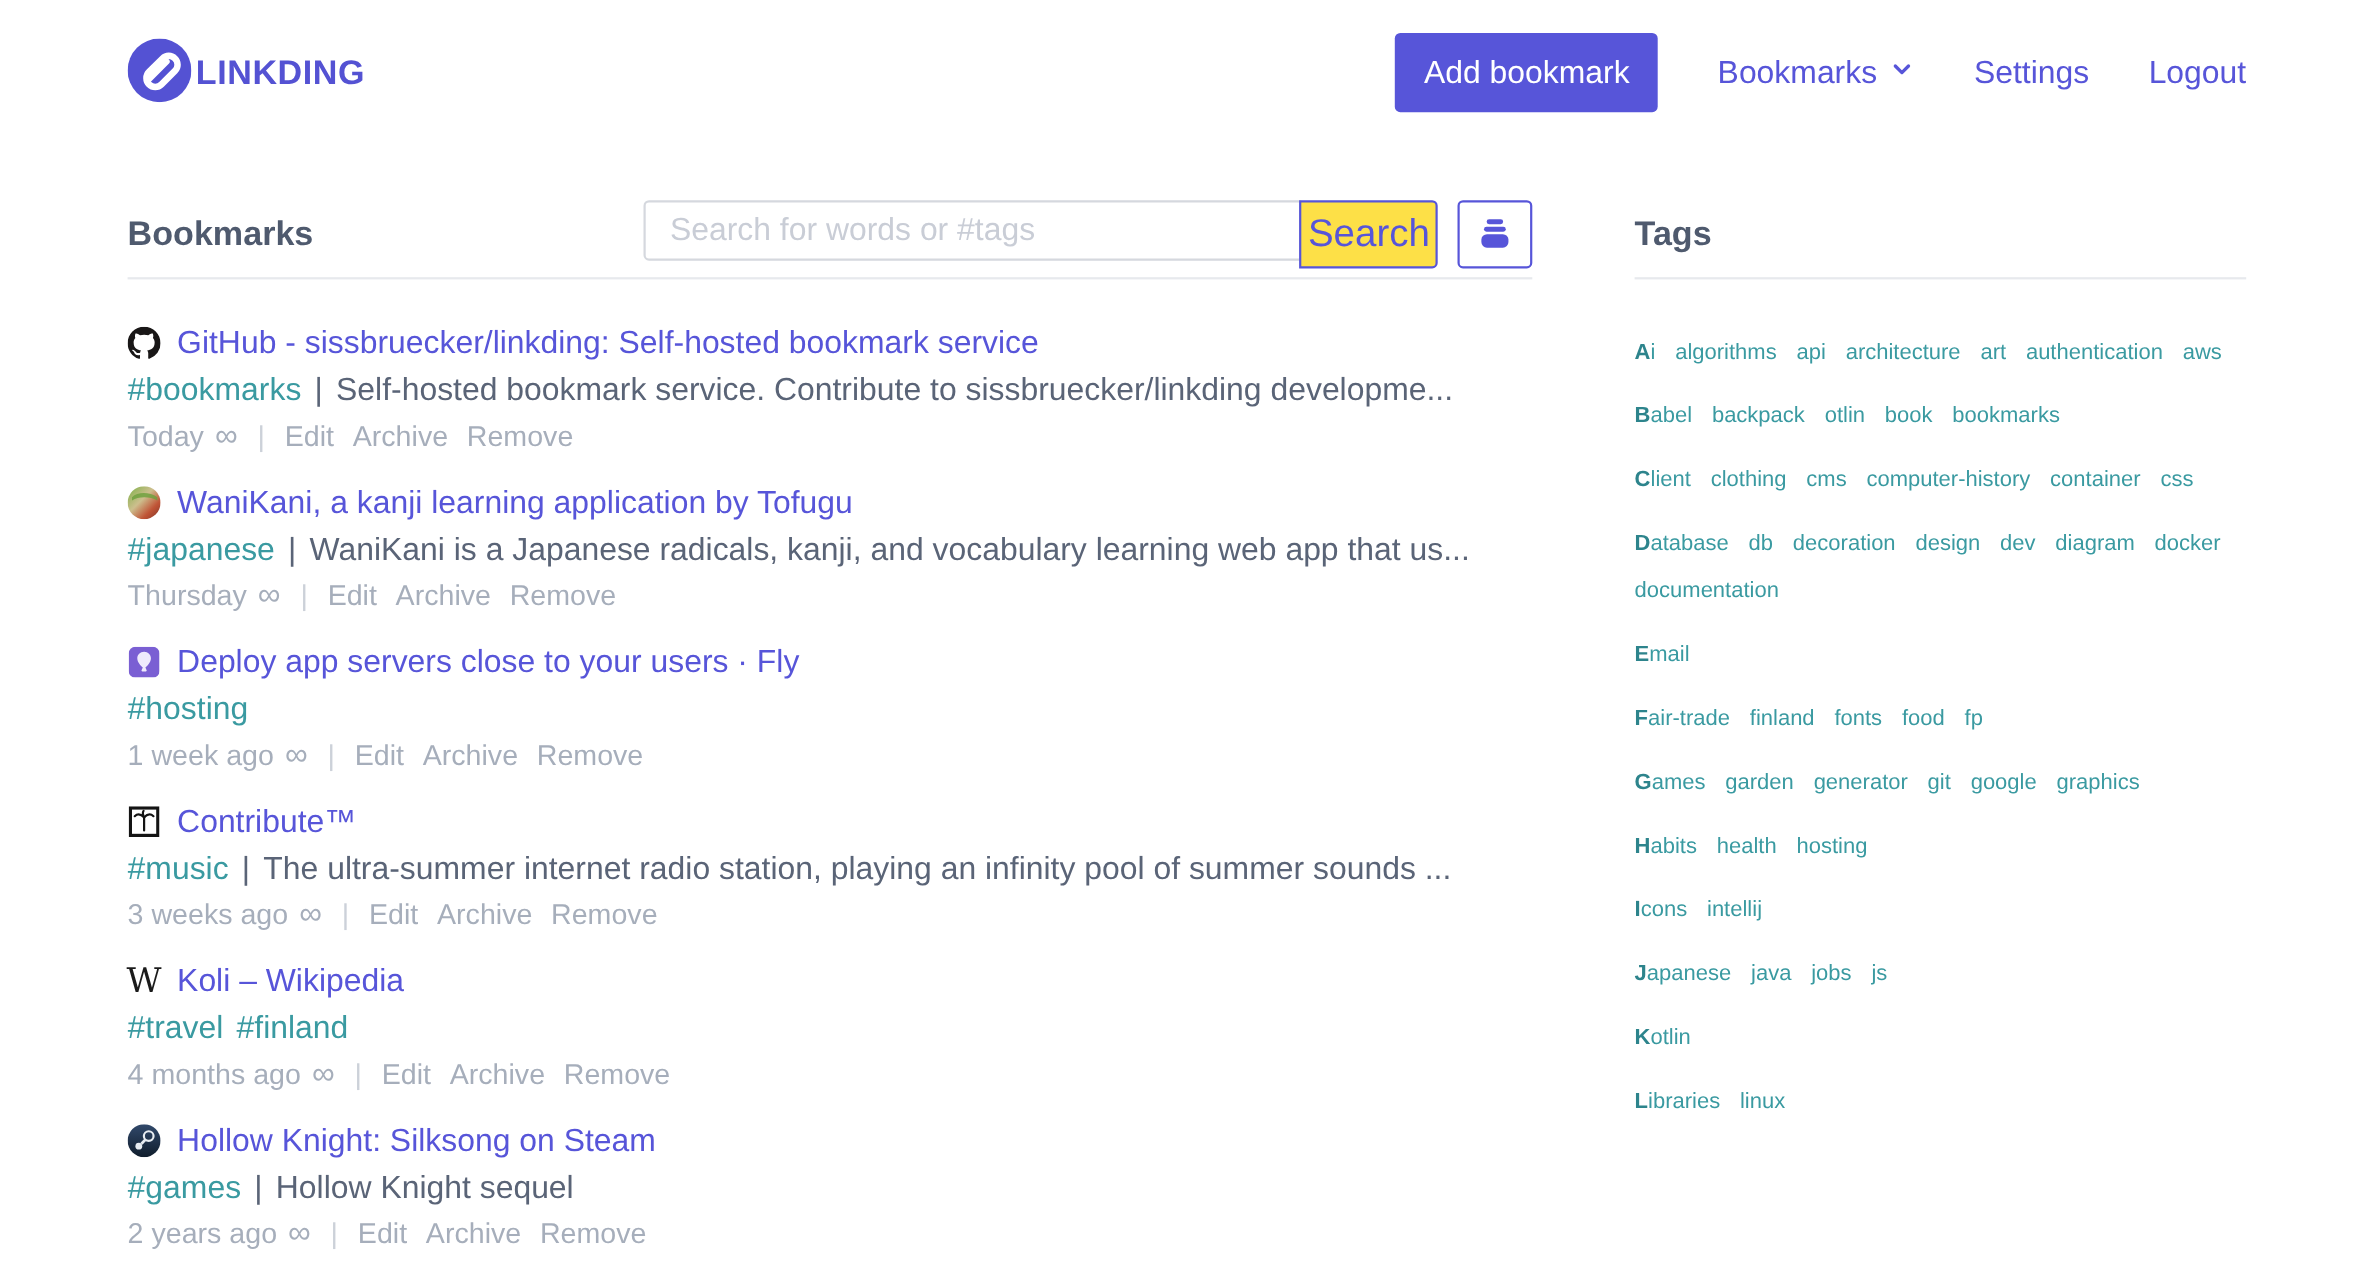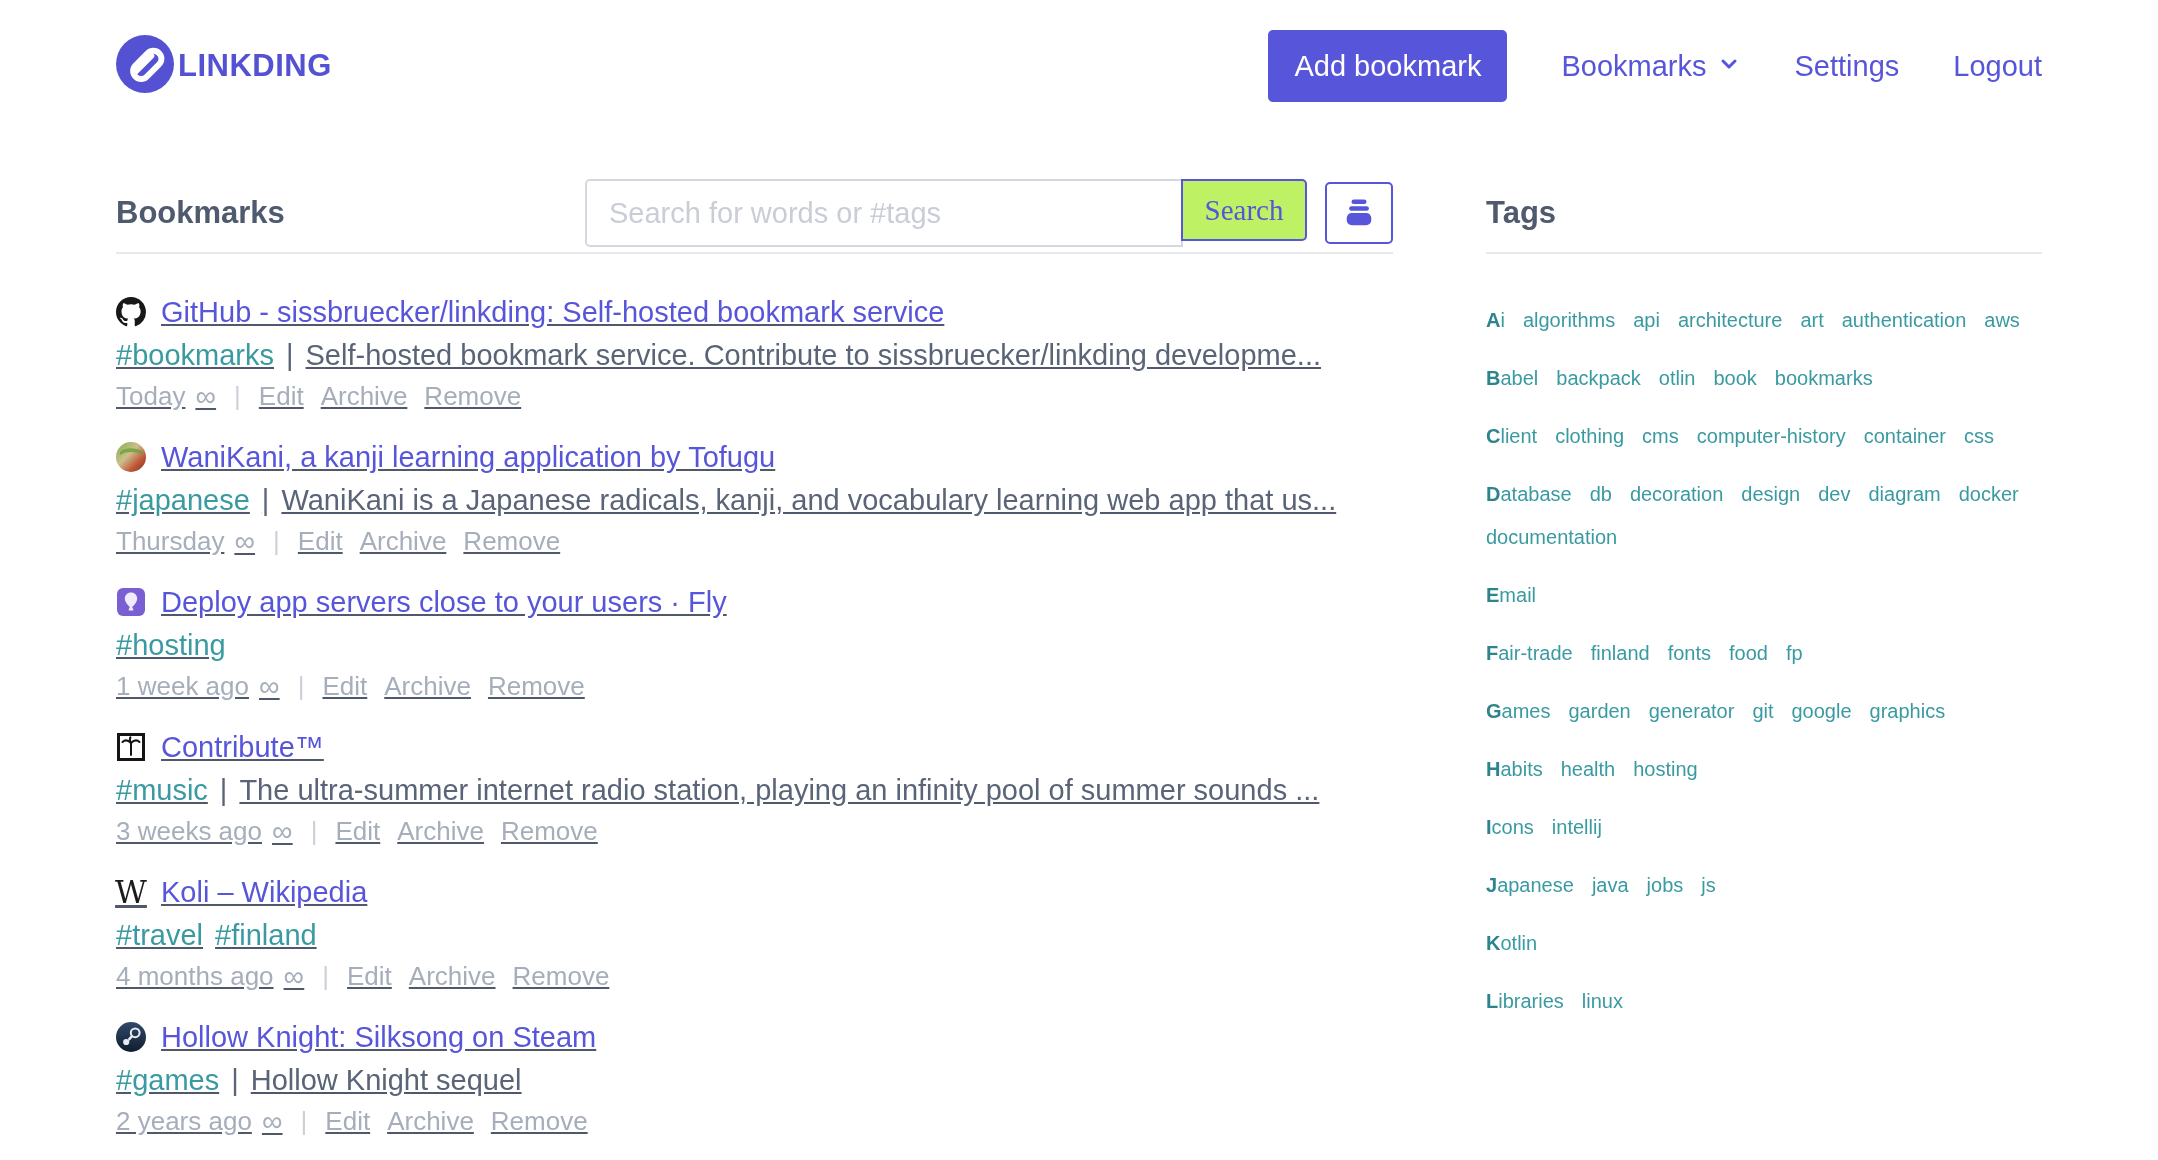--- a/index.html
+++ b/index.html
@@ -28,38 +28,38 @@
   main { width: 1277px; flex: none; }
   aside { width: 556px; flex: none; }
 
   .section-header { margin-top: 50px; height: 62px; display: flex; align-items: center; }
   .section-header h2 { margin: 0; font-size: 31px; font-weight: 700; color: #4f5a6e; }
   .divider { border: none; border-top: 2px solid #e7e9ed; margin: 8px 0 0 0; }
 
   
   .search-group { display: flex; margin-left: auto; }
   .search-input {
-    width: 598px; height: 68px; border: 2px solid #d5d8de; border-radius: 5px 0 0 5px;
+    width: 598px; height: 55px; border: 2px solid #d5d8de; border-radius: 5px 0 0 5px;
     font-family: inherit; font-size: 29px; padding: 0 22px; color: #50596c; outline: none;
   }
   .search-input::placeholder { color: #c9cdd6; }
   .search-btn {
-    width: 126px; height: 62px; margin-left: -2px; background: #bef264;
+    width: 126px; height: 62px; margin-left: -2px; background: #fde047;
     border: 2px solid #5755d9; border-radius: 0 5px 5px 0;
-    color: #5755d9; font-family: Liberation Serif, serif; font-size: 29px; cursor: pointer;
+    color: #5755d9; font-family: Liberation Sans, sans-serif; font-size: 35px; cursor: pointer;
   }
   .archive-btn {
     width: 68px; height: 62px; margin-left: 18px; background: #fff;
     border: 2px solid #5755d9; border-radius: 5px; cursor: pointer;
     display: flex; align-items: center; justify-content: center; padding: 0;
   }
 
   
   #bookmark-list { list-style: none; margin: 37px 0 0 0; padding: 0; }
-  .bookmark { margin-bottom: 21px; text-decoration: underline; }
+  .bookmark { margin-bottom: 21px; }
   .title-row { display: flex; align-items: center; gap: 15px; line-height: 42px; white-space: nowrap; }
   .favicon { width: 30px; height: 30px; flex: none; display: inline-flex; align-items: center; justify-content: center; }
   .wiki-w { font-family: "DejaVu Serif", serif; font-size: 31px; color: #1b1b1b; line-height: 1; }
   .bm-title { color: #5755d9; font-size: 29px; text-decoration: none; cursor: pointer; }
   .tags-row { font-size: 29px; line-height: 44px; white-space: nowrap; overflow: hidden; }
   .bm-tag { color: #3a9aa1; text-decoration: none; cursor: pointer; margin-right: 12px; }
   .pipe { color: #5a6477; margin-right: 12px; }
   .bm-desc { color: #5a6477; }
   .meta-row { display: flex; align-items: center; font-size: 26px; line-height: 38px; color: #a6aebb; }
   .bm-date { color: #a6aebb; }

